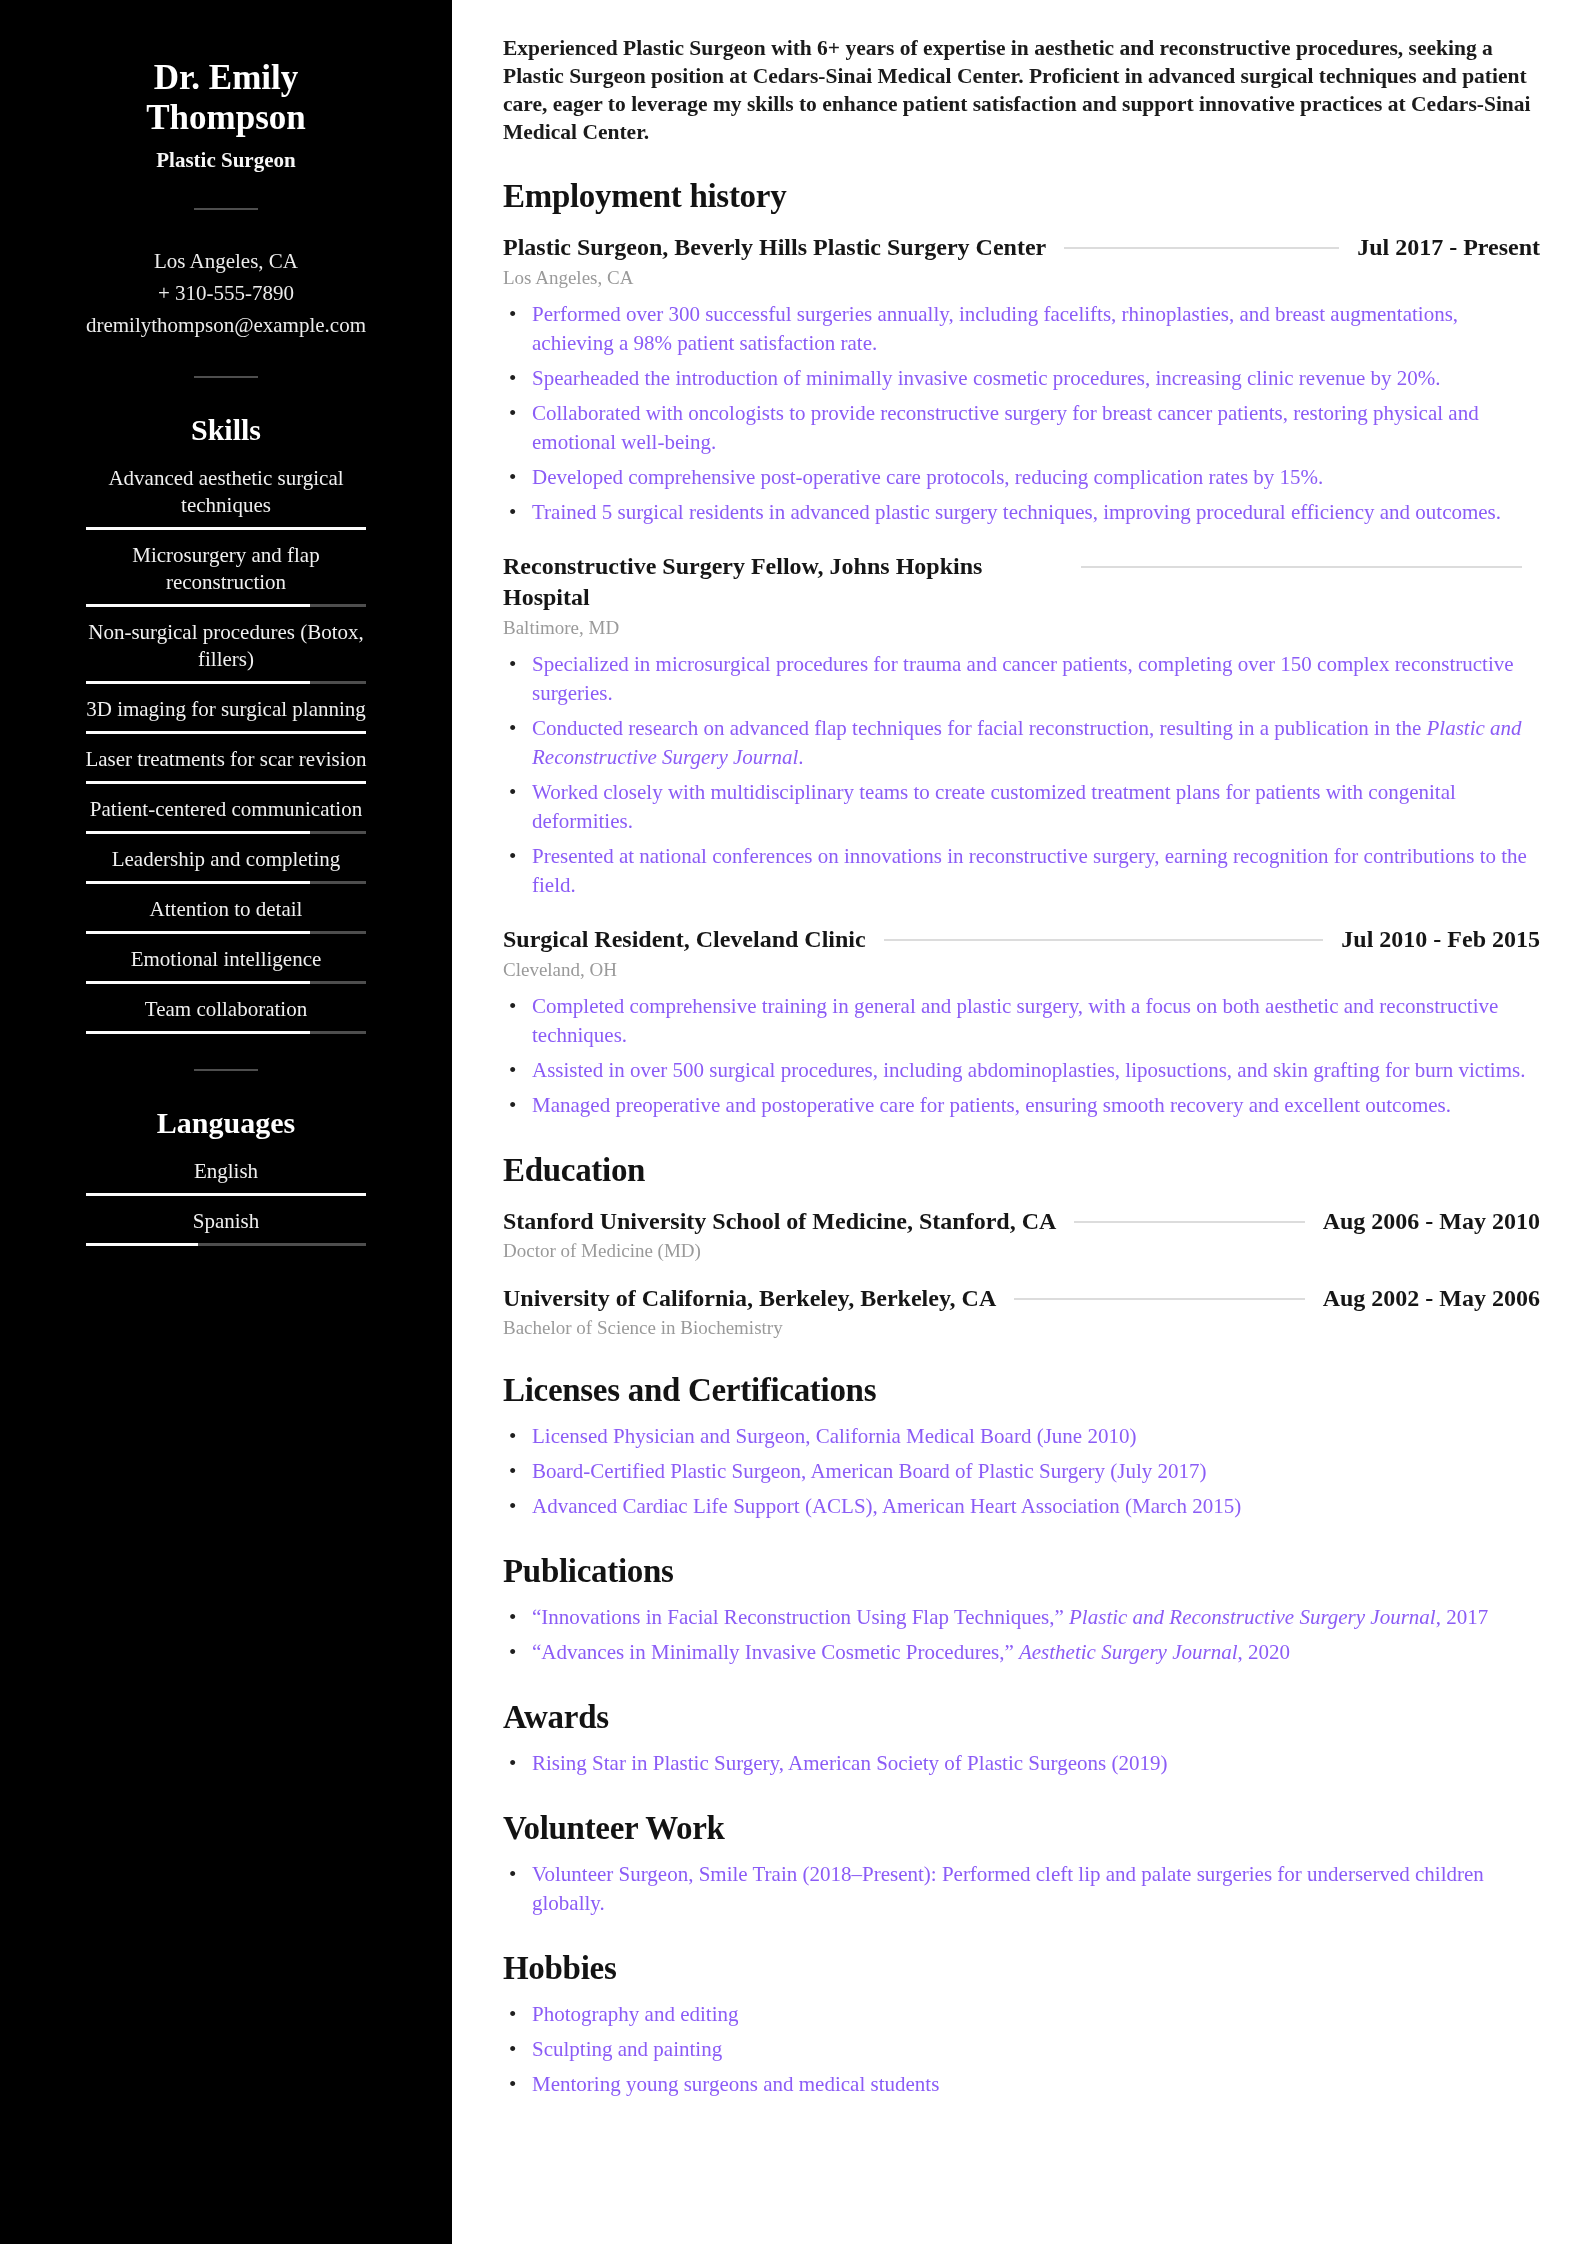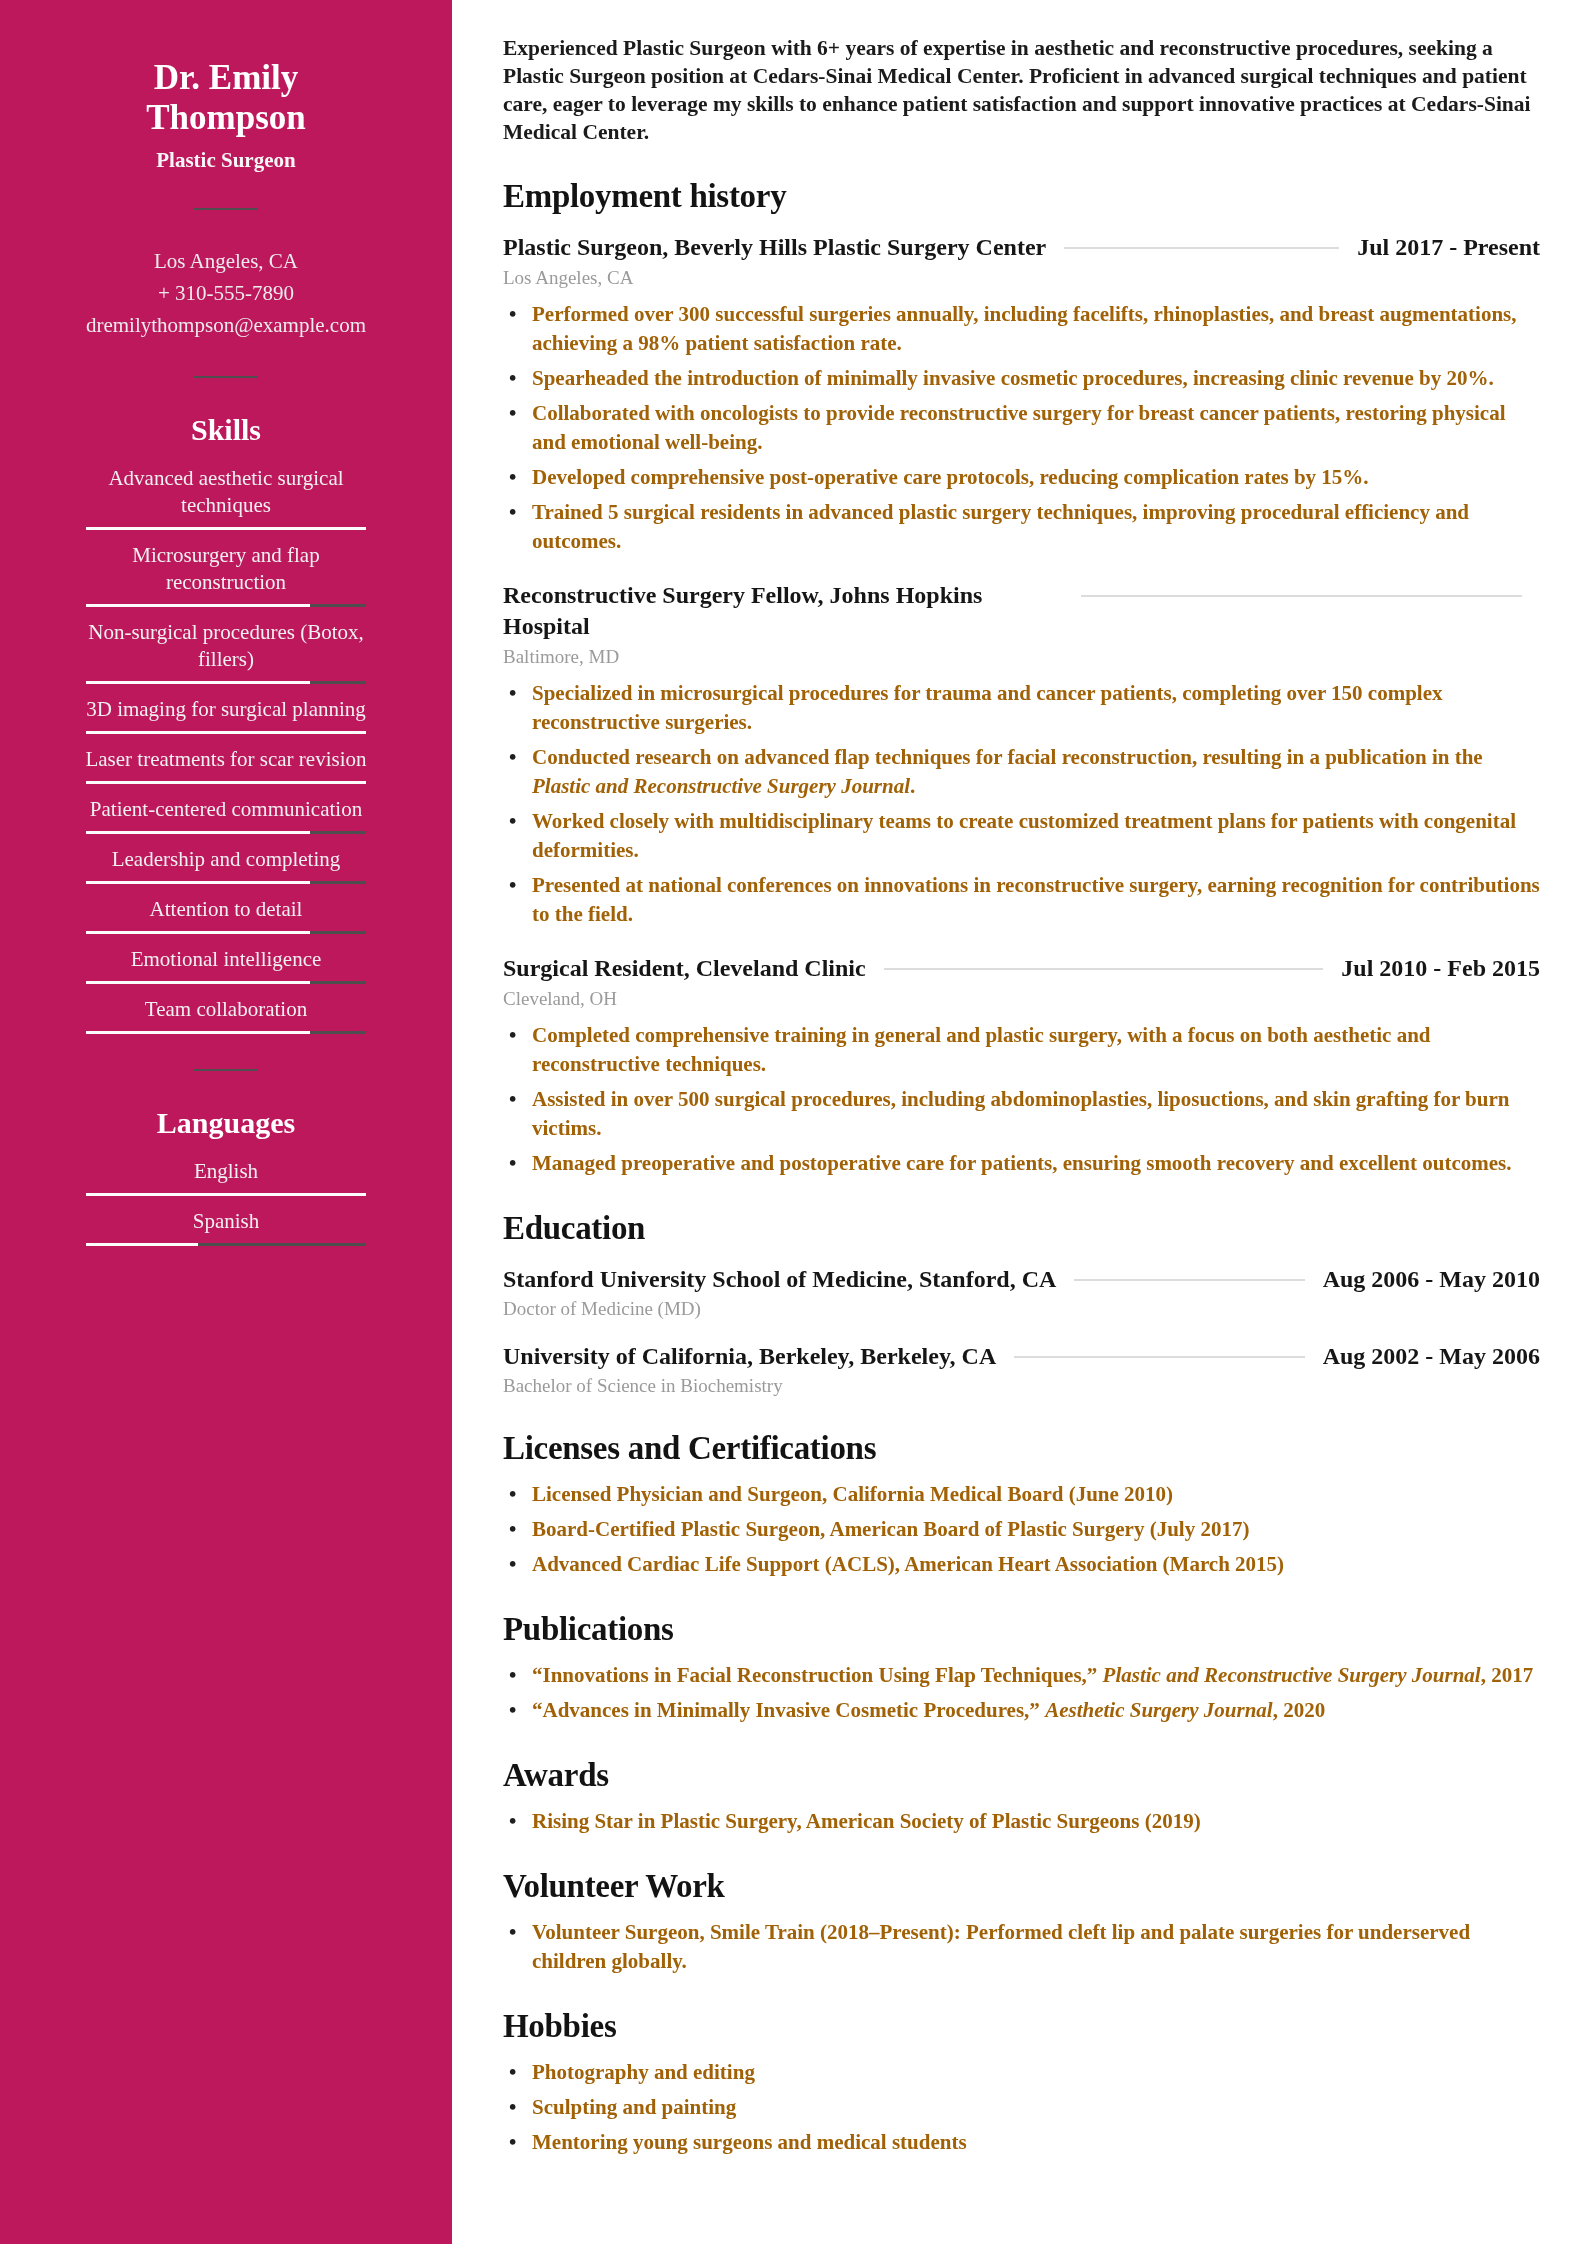--- a/index.html
+++ b/index.html
@@ -6,21 +6,21 @@
   body{
     width:1588px;height:2244px;
     display:flex;
     background:#ffffff;
     font-family:"Liberation Serif","DejaVu Serif",serif;
     -webkit-font-smoothing:antialiased;
   }
   
   .sidebar{
     width:452px;flex:0 0 452px;
-    background:#be185d;
+    background:#000000;
     color:#f4f4f4;
     text-align:center;
     padding-top:58px;
     box-sizing:border-box;
   }
   .name{
     font-size:35px;line-height:40px;font-weight:700;color:#ffffff;
     margin:0 auto;max-width:250px;
   }
   .side-title{font-size:21px;font-weight:700;margin-top:10px;color:#f6f6f6;}
@@ -56,21 +56,21 @@
     margin:0;max-width:560px;
   }
   .rule{flex:1 0 40px;height:2px;background:#dcdcdc;margin:15px 18px 0;}
   .entry-date{font-size:24px;line-height:31px;font-weight:700;color:#161616;white-space:nowrap;}
   .muted{color:#9a9a9a;}
   .loc{font-size:19px;line-height:24px;margin:3px 0 10px;}
   .note{font-size:19px;line-height:24px;margin:2px 0 20px;}
   ul.bullets{list-style:none;margin:0 0 24px;padding:0;}
   ul.bullets li{
     position:relative;padding-left:29px;margin:0 0 6px;
-    font-size:21px;line-height:29px;color:#a16207;font-weight:bold;
+    font-size:21px;line-height:29px;color:#8b5cf6;
   }
   ul.bullets li::before{
     content:"\2022";position:absolute;left:6px;top:0;
     font-size:21px;color:#1f1f1f;
   }
   .it{font-style:italic;}
 </style>
 </head>
 <body>
 

